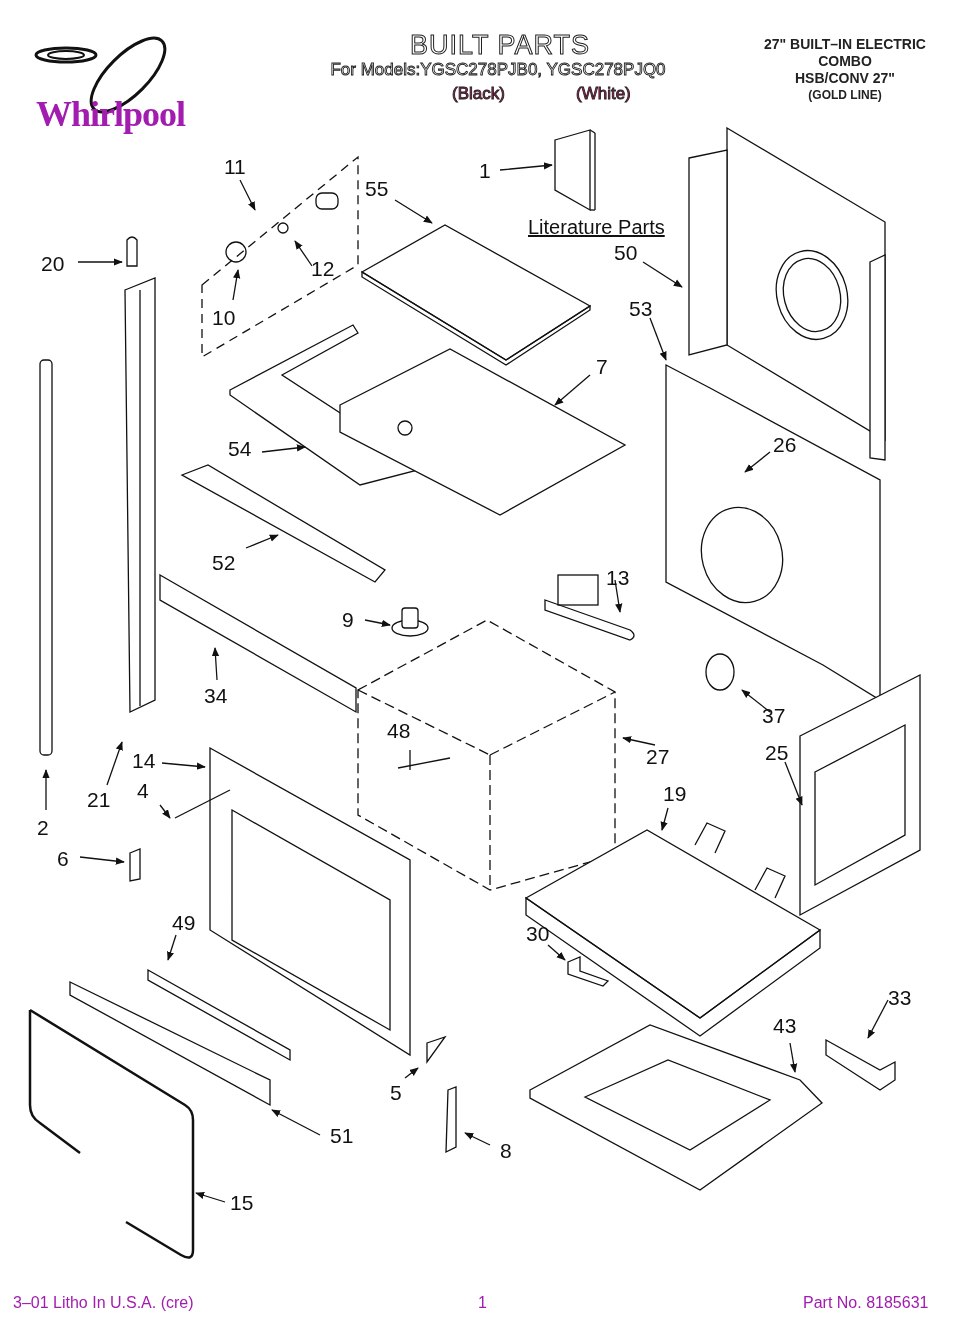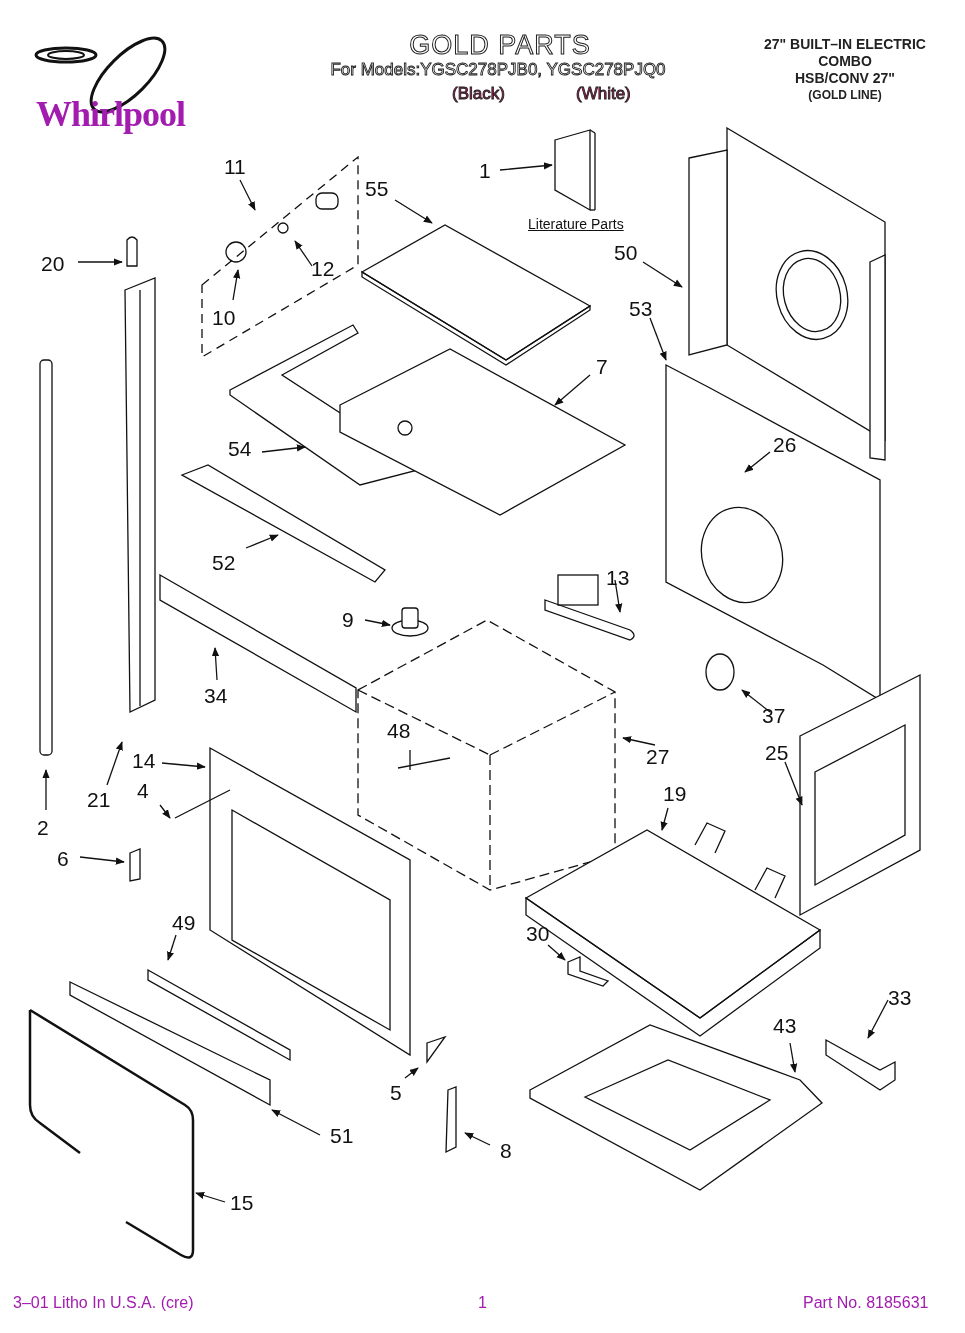--- a/index.html
+++ b/index.html
@@ -6,37 +6,37 @@
   body { width:965px; height:1333px; position:relative; overflow:hidden; font-family:"Liberation Sans", sans-serif; color:#111; }
   .abs { position:absolute; }
   .logo { left:8px; top:35px; width:200px; height:90px; }
   .logo-word { position:absolute; left:28px; top:58px; font-family:"Liberation Serif", serif; font-weight:bold; font-size:36px; letter-spacing:-1px; color:#a21caf; }
   .title { left:330px; top:30px; width:340px; text-align:center; font-size:27px; letter-spacing:1px; color:#fff; -webkit-text-stroke:1px #222; }
   .models { left:322px; top:60px; width:352px; text-align:center; font-size:17px; color:#fff; -webkit-text-stroke:0.9px #222; white-space:nowrap; }
   .variant { top:84px; font-size:17px; color:#be185d; -webkit-text-stroke:0.9px #222; }
   .product { left:745px; top:36px; width:200px; text-align:center; font-size:14px; font-weight:bold; line-height:17px; color:#222; }
   .product .small { font-size:12px; }
   .callout { font-size:21px; line-height:1; color:#111; }
-  .lit { font-size:14px; text-decoration:underline;text-align:right; }
+  .lit { font-size:20px; text-decoration:underline;text-align:right; }
   .footer { top:1294px; font-size:16px; color:#a21caf; }
   svg.diagram { position:absolute; left:0; top:0; }
 </style>
 </head>
 <body>
 
 <div class="abs logo">
   <svg width="200" height="90">
     <ellipse cx="58" cy="20" rx="30" ry="7" fill="none" stroke="#111" stroke-width="3"></ellipse>
     <ellipse cx="58" cy="20" rx="18" ry="4" fill="none" stroke="#111" stroke-width="2"></ellipse>
     <ellipse cx="120" cy="40" rx="20" ry="48" transform="rotate(45 120 40)" fill="none" stroke="#111" stroke-width="3"></ellipse>
   </svg>
   <span class="logo-word">Whirlpool</span>
 </div>
 
-<div class="abs title">GOLD PARTS</div>
+<div class="abs title">BUILT PARTS</div>
 <div class="abs models">For Models:YGSC278PJB0, YGSC278PJQ0</div>
 <div class="abs variant" style="left:452px;">(Black)</div>
 <div class="abs variant" style="left:576px;">(White)</div>
 
 <div class="abs product">
   <div>27" BUILT–IN ELECTRIC</div>
   <div>COMBO</div>
   <div>HSB/CONV 27"</div>
   <div class="small">(GOLD LINE)</div>
 </div>

